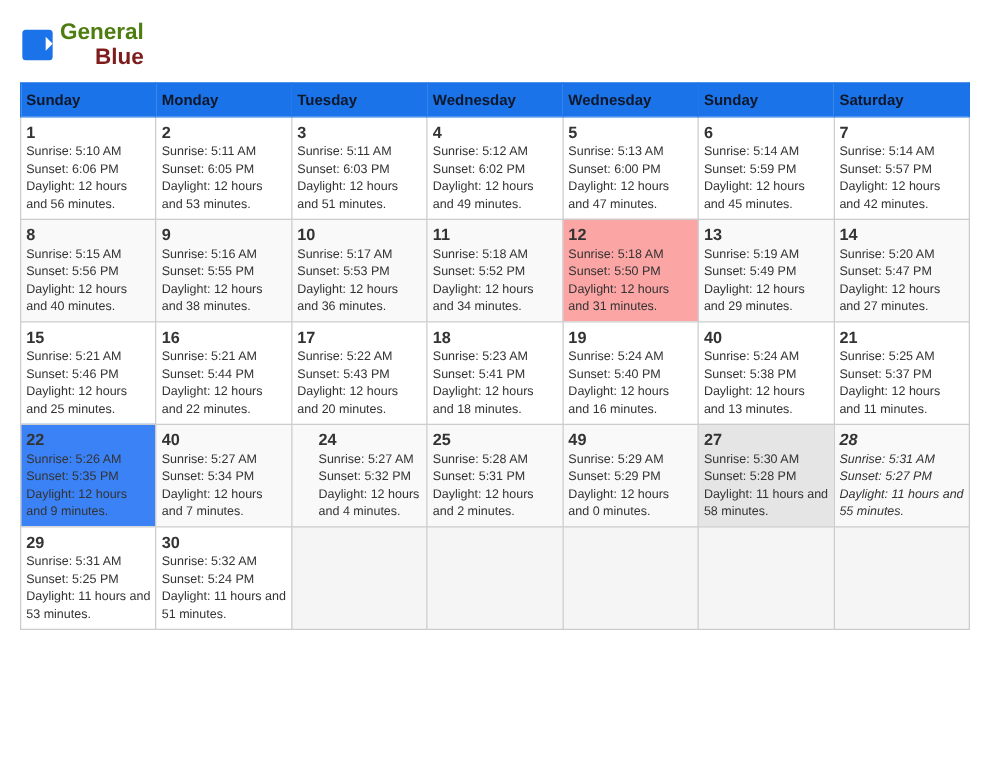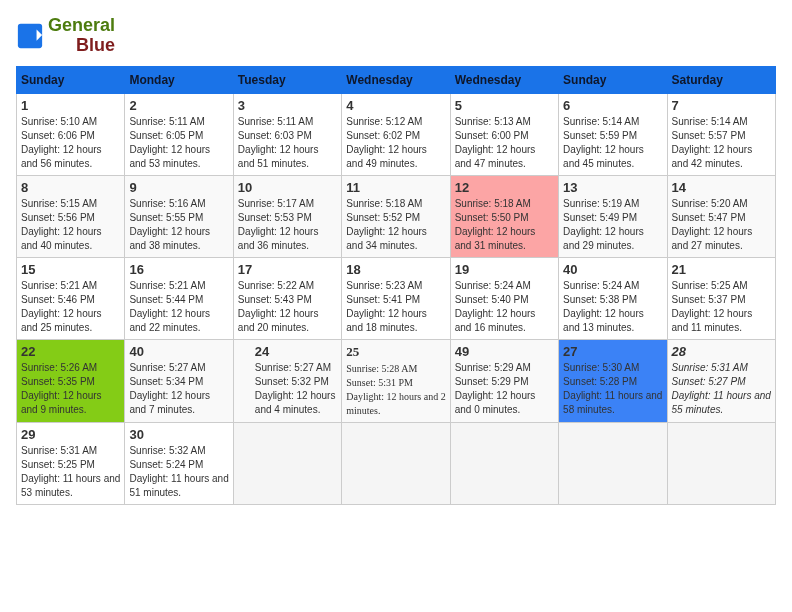--- a/index.html
+++ b/index.html
@@ -288,21 +288,21 @@
         <td>
         <span class="day-number">21</span>
         <div class="day-info">
           Sunrise: 5:25 AM<br>
           Sunset: 5:37 PM<br>
           Daylight: 12 hours and 11 minutes.
         </div>
       </td>
       </tr>
       <tr>
-        <td style="background: #84cc16;">
+        <td style="background: #3b82f6;">
         <span class="day-number">22</span>
         <div class="day-info">
           Sunrise: 5:26 AM<br>
           Sunset: 5:35 PM<br>
           Daylight: 12 hours and 9 minutes.
         </div>
       </td>
         <td style="background: rgb(249, 249, 249);">
         <span class="day-number">40</span>
         <div class="day-info">
@@ -312,37 +312,37 @@
         </div>
       </td>
         <td style="background: rgb(249, 249, 249); padding-left: 21px;">
         <span class="day-number">24</span>
         <div class="day-info">
           Sunrise: 5:27 AM<br>
           Sunset: 5:32 PM<br>
           Daylight: 12 hours and 4 minutes.
         </div>
       </td>
-        <td style="background: rgb(249, 249, 249); font-family: Liberation Serif, serif;">
+        <td style="background: rgb(249, 249, 249);">
         <span class="day-number">25</span>
         <div class="day-info">
           Sunrise: 5:28 AM<br>
           Sunset: 5:31 PM<br>
           Daylight: 12 hours and 2 minutes.
         </div>
       </td>
         <td style="background: rgb(249, 249, 249);">
         <span class="day-number">49</span>
         <div class="day-info">
           Sunrise: 5:29 AM<br>
           Sunset: 5:29 PM<br>
           Daylight: 12 hours and 0 minutes.
         </div>
       </td>
-        <td style="background: #3b82f6;">
+        <td style="background: #e5e5e5;">
         <span class="day-number">27</span>
         <div class="day-info">
           Sunrise: 5:30 AM<br>
           Sunset: 5:28 PM<br>
           Daylight: 11 hours and 58 minutes.
         </div>
       </td>
         <td style="background: rgb(249, 249, 249); font-style: italic;">
         <span class="day-number">28</span>
         <div class="day-info">

